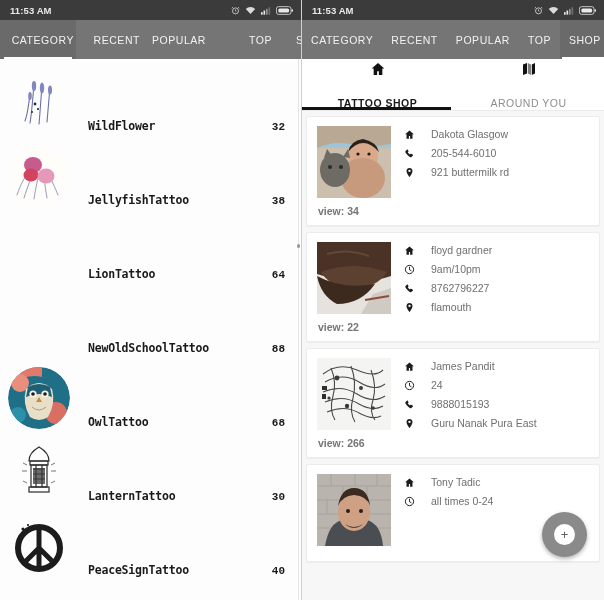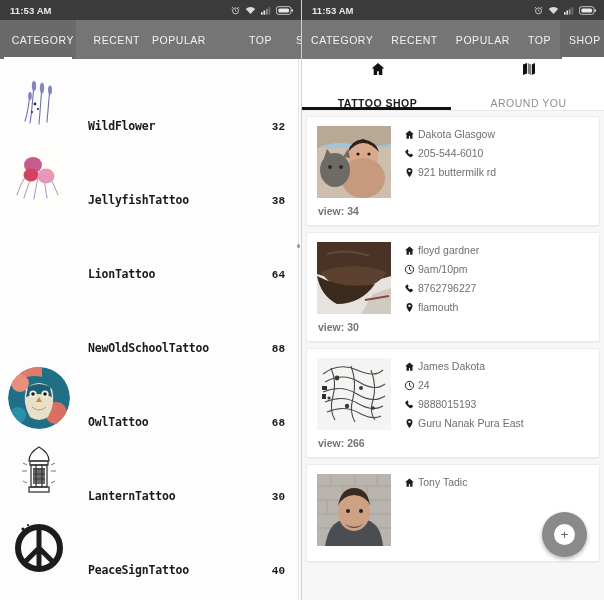--- a/index.html
+++ b/index.html
@@ -107,21 +107,21 @@
     display: flex; gap: 12px; box-shadow: 0 1px 1px rgba(0,0,0,0.04);
   }
   .card-media { width: 74px; flex: 0 0 74px; }
   .card-photo {
     width: 74px; height: 72px; overflow: hidden; background:#ddd;
     display:flex; align-items:center; justify-content:center;
   }
   .card-photo svg { display:block; }
   .card-views { font-size: 10.5px; color: #757575; margin-top: 7px; padding-left: 1px; font-weight: bold; }
   .card-info { flex: 1; padding-top: 2px; display: flex; flex-direction: column; gap: 7px; }
-  .info-row { display: flex; align-items: center; gap: 2px; }
+  .info-row { display: flex; align-items: center; gap: 15px; }
   .info-ico { width: 13px; flex: 0 0 13px; display:flex; align-items:center; justify-content:center; }
   .info-ico svg { display:block; }
   .info-txt { font-size: 10.5px; color: #6f6f6f; }
 
   
   .fab {
     position: absolute; right: 17px; bottom: 43px;
     width: 45px; height: 45px; border-radius: 50%;
     background: #8a8a8a; box-shadow: 0 2px 4px rgba(0,0,0,0.3);
     display: flex; align-items: center; justify-content: center;
@@ -456,21 +456,21 @@
             <svg width="74" height="72" viewBox="0 0 74 72">
               <rect width="74" height="72" fill="#e6e3de"></rect>
               <path d="M0 0 H74 V34 Q40 46 0 32Z" fill="#4a3326"></path>
               <path d="M4 30 Q36 18 70 30 Q60 46 34 48 Q12 44 4 30Z" fill="#5d4130"></path>
               <path d="M0 34 Q26 48 58 42 Q44 62 20 62 Q4 54 0 34Z" fill="#3d2a1e"></path>
               <path d="M56 52 l18 -6 v26 H44z" fill="#cfcac2"></path>
               <path d="M48 58 l24 -4" stroke="#8d4a3a" stroke-width="2"></path>
               <path d="M10 12 Q30 6 52 14" stroke="#6e5140" stroke-width="2" fill="none" opacity=".7"></path>
             </svg>
           </div>
-          <div class="card-views">view: 30</div>
+          <div class="card-views">view: 22</div>
         </div>
         <div class="card-info">
           <div class="info-row">
             <span class="info-ico">
               <svg width="11" height="11" viewBox="0 0 24 24" fill="#1c1c1c">
                   <path d="M12 3 2.5 11.2h3V21h5.2v-5.6h2.6V21h5.2v-9.8h3z"></path>
                 </svg>
             </span>
             <span class="info-txt">floyd gardner</span>
           </div>
@@ -530,21 +530,21 @@
           </div>
           <div class="card-views">view: 266</div>
         </div>
         <div class="card-info">
           <div class="info-row">
             <span class="info-ico">
               <svg width="11" height="11" viewBox="0 0 24 24" fill="#1c1c1c">
                   <path d="M12 3 2.5 11.2h3V21h5.2v-5.6h2.6V21h5.2v-9.8h3z"></path>
                 </svg>
             </span>
-            <span class="info-txt">James Dakota</span>
+            <span class="info-txt">James Pandit</span>
           </div>
           <div class="info-row">
             <span class="info-ico">
               <svg width="11" height="11" viewBox="0 0 24 24" fill="none" stroke="#1c1c1c" stroke-width="2.1">
                 <circle cx="12" cy="12" r="9"></circle>
                   <path d="M12 7v5.5l3.5 2" stroke-linecap="round"></path>
               </svg>
             </span>
             <span class="info-txt">24</span>
           </div>
@@ -588,20 +588,29 @@
         </div>
         <div class="card-info">
           <div class="info-row">
             <span class="info-ico">
               <svg width="11" height="11" viewBox="0 0 24 24" fill="#1c1c1c">
                   <path d="M12 3 2.5 11.2h3V21h5.2v-5.6h2.6V21h5.2v-9.8h3z"></path>
                 </svg>
             </span>
             <span class="info-txt">Tony Tadic</span>
           </div>
+          <div class="info-row">
+            <span class="info-ico">
+              <svg width="11" height="11" viewBox="0 0 24 24" fill="none" stroke="#1c1c1c" stroke-width="2.1">
+                <circle cx="12" cy="12" r="9"></circle>
+                  <path d="M12 7v5.5l3.5 2" stroke-linecap="round"></path>
+              </svg>
+            </span>
+            <span class="info-txt">all times 0-24</span>
+          </div>
         </div>
       </div>
     </div>
 
     <div class="fab">
       <span class="fab-inner">+</span>
     </div>
   </div>
 </div>
 

